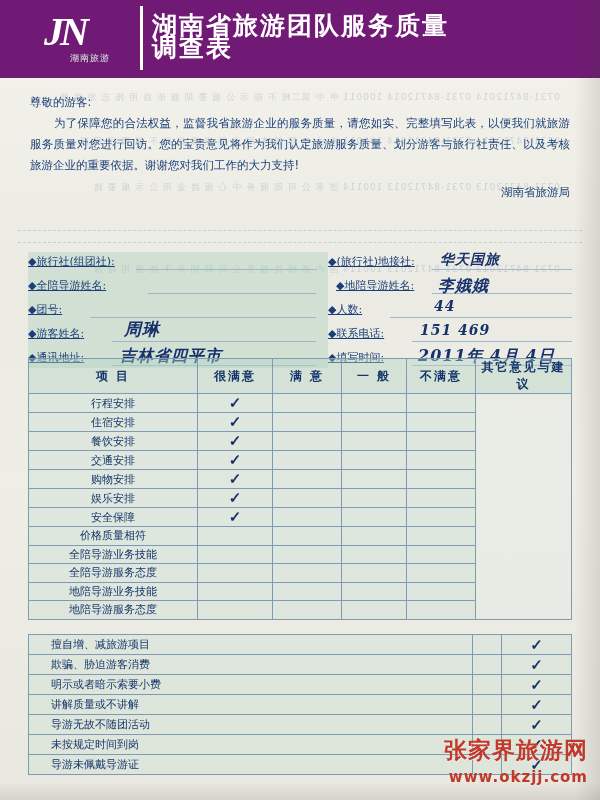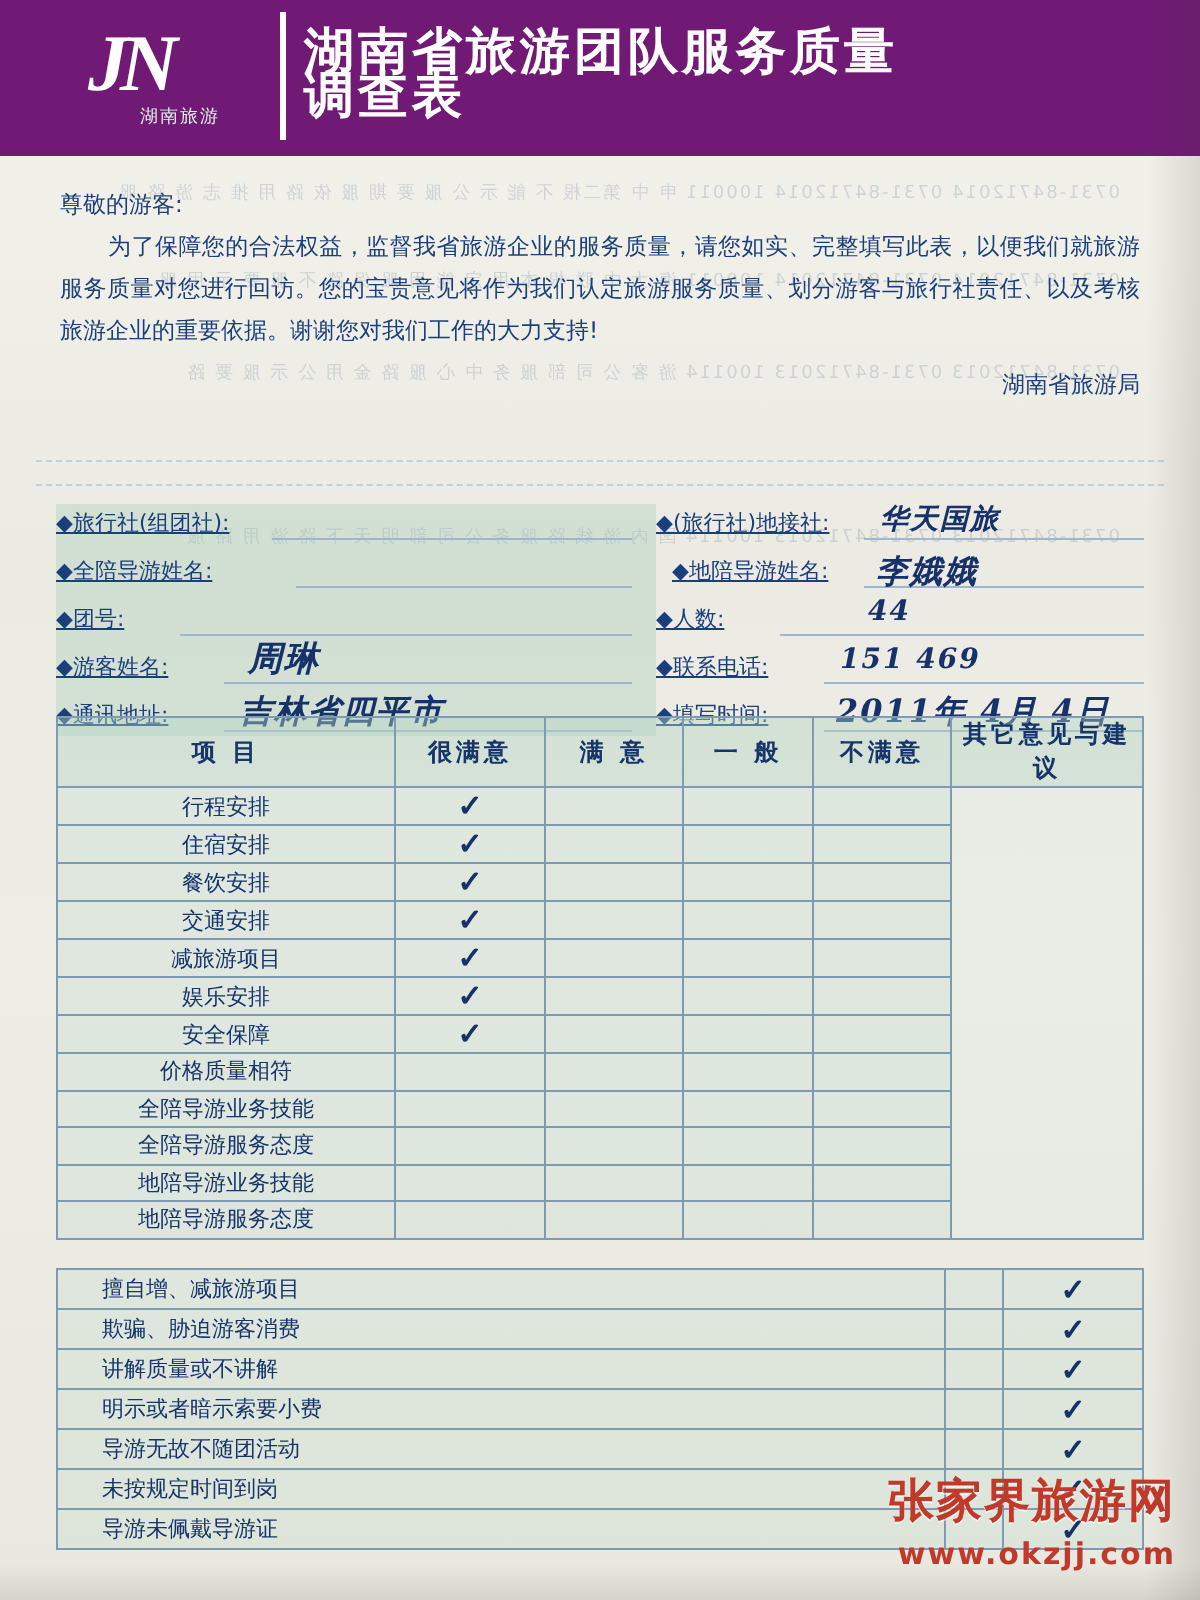--- a/index.html
+++ b/index.html
@@ -239,21 +239,21 @@
     <td></td>
   </tr>
   <tr>
     <td class="item">交通安排</td>
     <td><span class="tick">✓</span></td>
     <td></td>
     <td></td>
     <td></td>
   </tr>
   <tr>
-    <td class="item">减旅游项目</td>
+    <td class="item">购物安排</td>
     <td><span class="tick">✓</span></td>
     <td></td>
     <td></td>
     <td></td>
   </tr>
   <tr>
     <td class="item">娱乐安排</td>
     <td><span class="tick">✓</span></td>
     <td></td>
     <td></td>
@@ -310,26 +310,26 @@
     <td class="lbl">擅自增、减旅游项目</td>
     <td></td>
     <td><span class="tick">✓</span></td>
   </tr>
   <tr>
     <td class="lbl">欺骗、胁迫游客消费</td>
     <td></td>
     <td><span class="tick">✓</span></td>
   </tr>
   <tr>
+    <td class="lbl">明示或者暗示索要小费</td>
+    <td></td>
+    <td><span class="tick">✓</span></td>
+  </tr>
+  <tr>
     <td class="lbl">讲解质量或不讲解</td>
-    <td></td>
-    <td><span class="tick">✓</span></td>
-  </tr>
-  <tr>
-    <td class="lbl">明示或者暗示索要小费</td>
     <td></td>
     <td><span class="tick">✓</span></td>
   </tr>
   <tr>
     <td class="lbl">导游无故不随团活动</td>
     <td></td>
     <td><span class="tick">✓</span></td>
   </tr>
   <tr>
     <td class="lbl">未按规定时间到岗</td>

